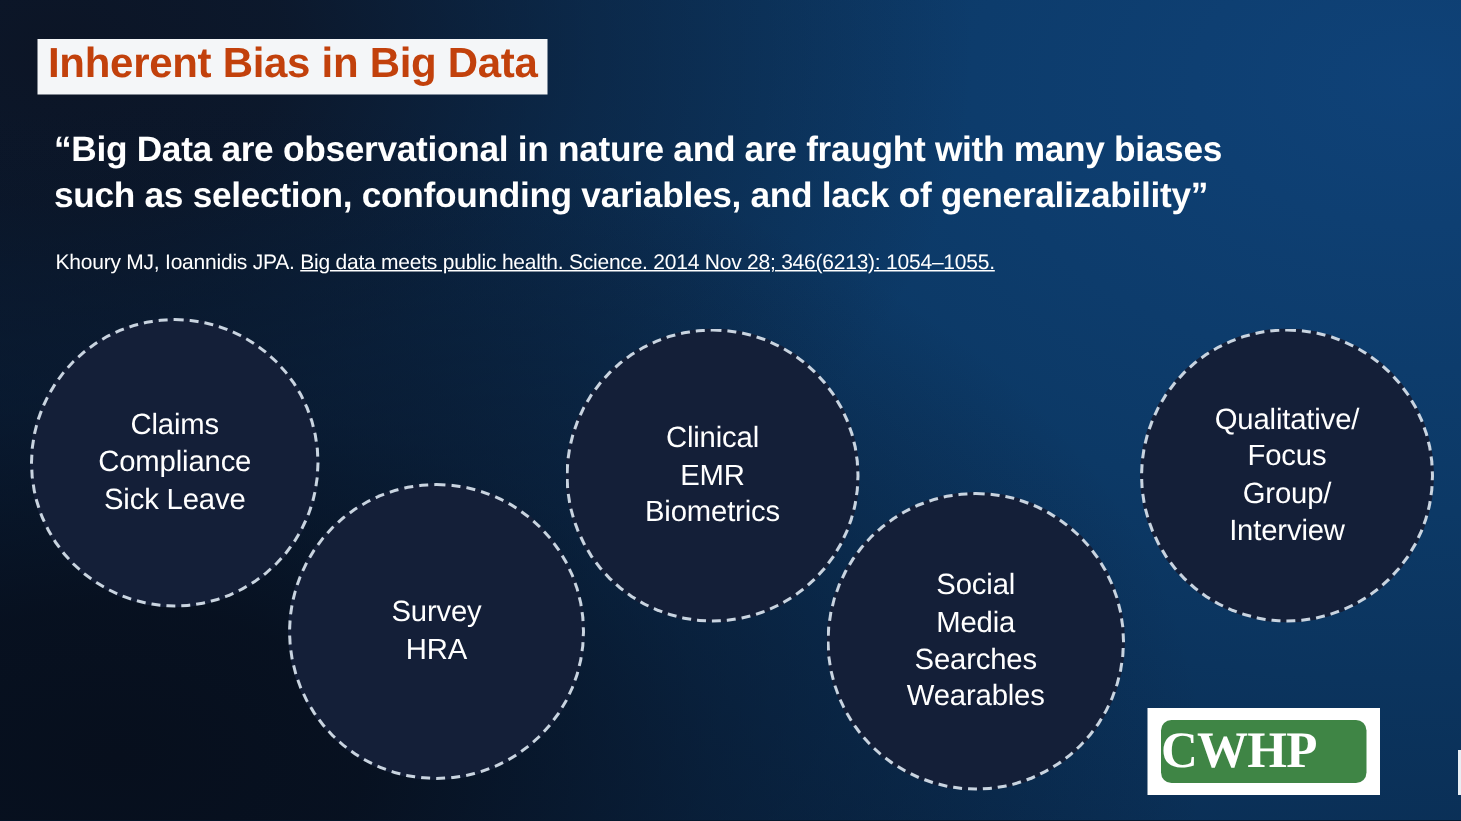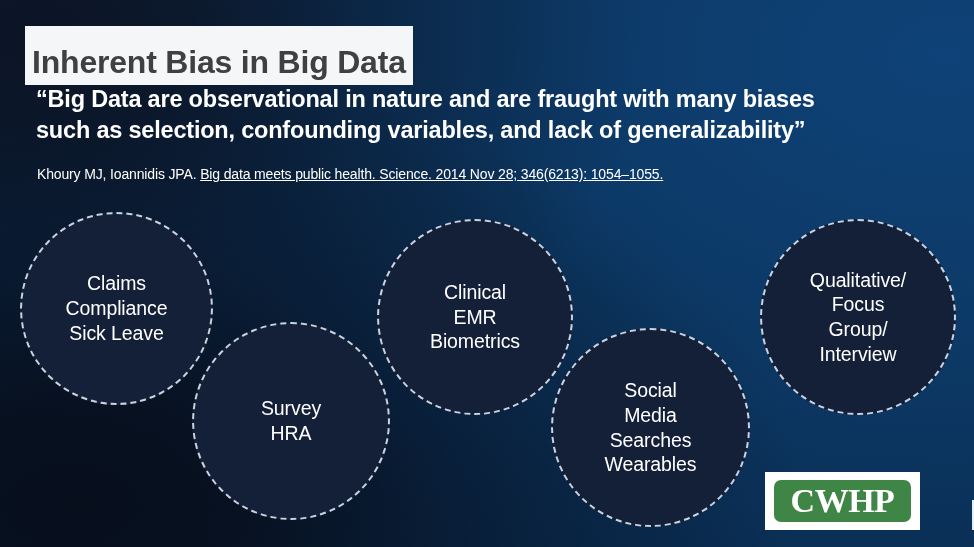--- a/index.html
+++ b/index.html
@@ -24,26 +24,26 @@
 
   
   .title-wrap {
     position: absolute;
     left: 25px;
     top: 26px;
   }
   .title {
     display: inline-block;
     background: #f4f6f8;
-    color: #404040;
-    font-size: 32px;
+    color: #c2410c;
+    font-size: 28px;
     font-weight: bold;
     line-height: 1.0;
     letter-spacing: -0.2px;
-    padding: 20px 7px 7px 7px;
+    padding: 2px 7px 7px 7px;
     white-space: nowrap;
   }
 
   
   .quote {
     position: absolute;
     left: 36px;
     top: 84px;
     width: 900px;
     color: #ffffff;
@@ -106,21 +106,20 @@
     align-items: center;
     justify-content: center;
   }
   .logo-inner {
     width: 137px;
     height: 42px;
     background: #3f8545;
     border-radius: 7px;
     display: flex;
     align-items: center;
-    justify-content: center;
   }
   .logo-text {
     color: #ffffff;
     font-family: "Liberation Serif", serif;
     font-size: 34px;
     font-weight: bold;
     letter-spacing: -0.5px;
     line-height: 1;
   }
 

